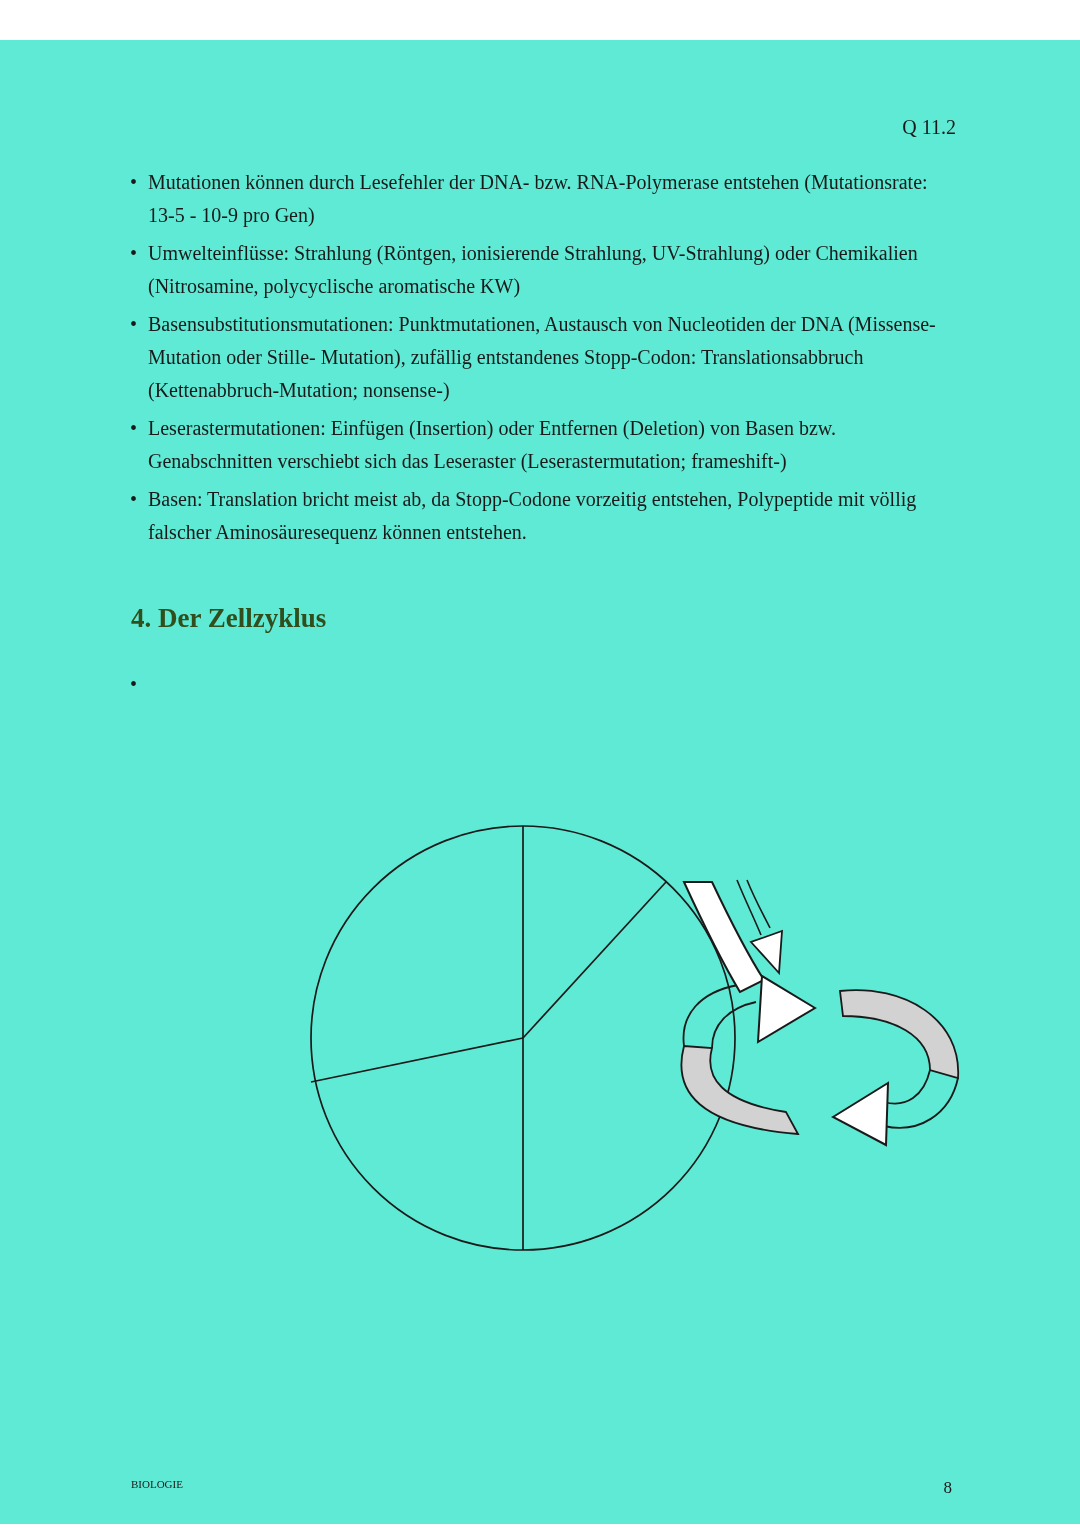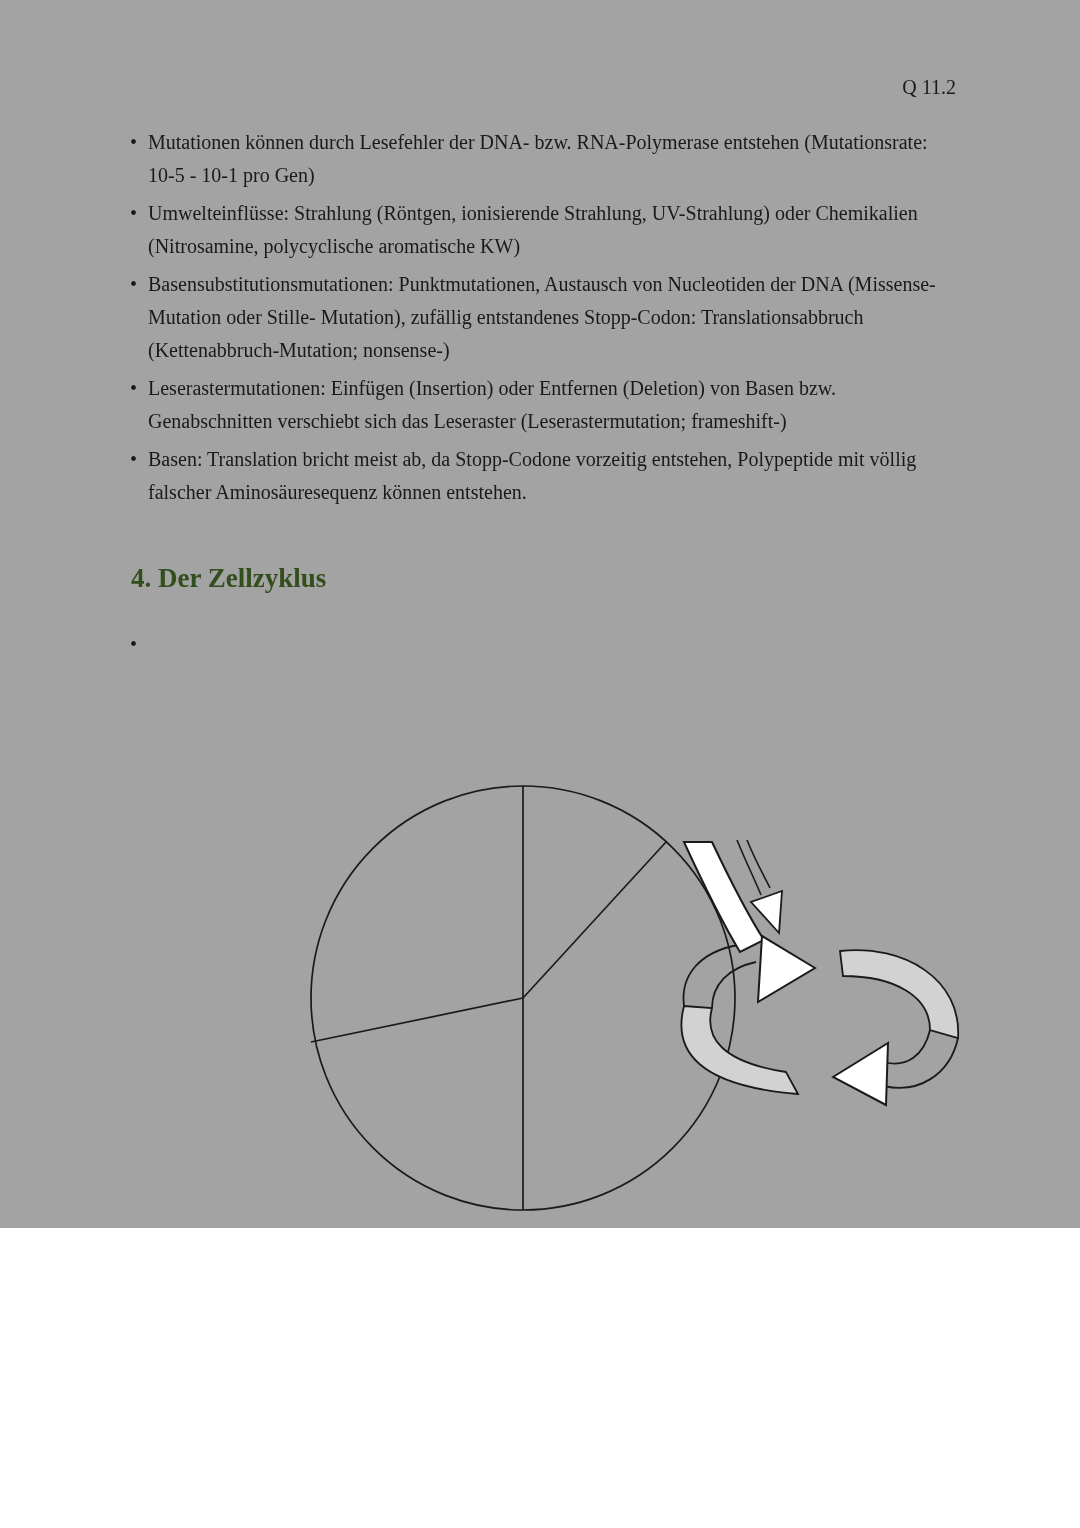--- a/index.html
+++ b/index.html
@@ -1,18 +1,18 @@
 <!DOCTYPE html>
 <html><head>
 <meta charset="utf-8">
 <style>
   html,body{margin:0;padding:0;background:#ffffff;}
   .page{
-    position:relative;width:1080px;height:1228px;background:#a3a3a3;
-    font-family:"Liberation Serif","DejaVu Serif",serif;color:#1a1a1a;overflow:hidden;
+    position:relative;width:1080px;height:1484px;background:#5eead4;
+    font-family:"Liberation Serif","DejaVu Serif",serif;color:#1a1a1a;overflow:hidden;margin-top:40px;
   }
   .header-q{position:absolute;top:76px;right:124px;font-size:20px;}
   .bullets{position:absolute;left:128px;margin:0;padding:0;list-style:none;
     font-size:20px;line-height:33px;width:828px;}
   .bullets-1{top:126px;}
   .bullets-2{top:628px;}
   .bullets li{position:relative;margin:0 0 5px 0;padding-left:20px;}
   .bullets li .dot{position:absolute;left:2px;top:0;}
   .lead{font-weight:normal;}
   .heading{position:absolute;left:131px;top:563px;margin:0;font-size:27px;font-weight:bold;color:#314e1c;text-align:center;}
@@ -25,21 +25,21 @@
   .footer-r{position:absolute;right:128px;top:1438px;font-size:17px;}
 </style>
 </head>
 <body>
 
 <div class="page">
 
   <div class="header-q">Q 11.2</div>
 
   <ul class="bullets bullets-1">
-    <li><span class="dot">•</span><span class="lead"></span><span>Mutationen können durch Lesefehler der DNA- bzw. RNA-Polymerase entstehen (Mutationsrate: 10-5 - 10-1 pro Gen)</span></li>
+    <li><span class="dot">•</span><span class="lead"></span><span>Mutationen können durch Lesefehler der DNA- bzw. RNA-Polymerase entstehen (Mutationsrate: 13-5 - 10-9 pro Gen)</span></li>
     <li><span class="dot">•</span><span class="lead">Umwelteinflüsse</span><span>: Strahlung (Röntgen, ionisierende Strahlung, UV-Strahlung) oder Chemikalien (Nitrosamine, polycyclische aromatische KW)</span></li>
     <li><span class="dot">•</span><span class="lead">Basensubstitutionsmutationen</span><span>: Punktmutationen, Austausch von Nucleotiden der DNA (Missense-Mutation oder Stille- Mutation), zufällig entstandenes Stopp-Codon: Translationsabbruch (Kettenabbruch-Mutation; nonsense-)</span></li>
     <li><span class="dot">•</span><span class="lead">Leserastermutationen</span><span>: Einfügen (Insertion) oder Entfernen (Deletion) von Basen bzw. Genabschnitten verschiebt sich das Leseraster (Leserastermutation; frameshift-)</span></li>
     <li><span class="dot">•</span><span class="lead">Basen</span><span>: Translation bricht meist ab, da Stopp-Codone vorzeitig entstehen, Polypeptide mit völlig falscher Aminosäuresequenz können entstehen.</span></li>
   </ul>
 
   <h2 class="heading" style="color: rgb(49, 78, 28);">4. Der Zellzyklus</h2>
 
   <ul class="bullets bullets-2">
     <li><span class="dot">•</span><span class="lead"></span></li>

